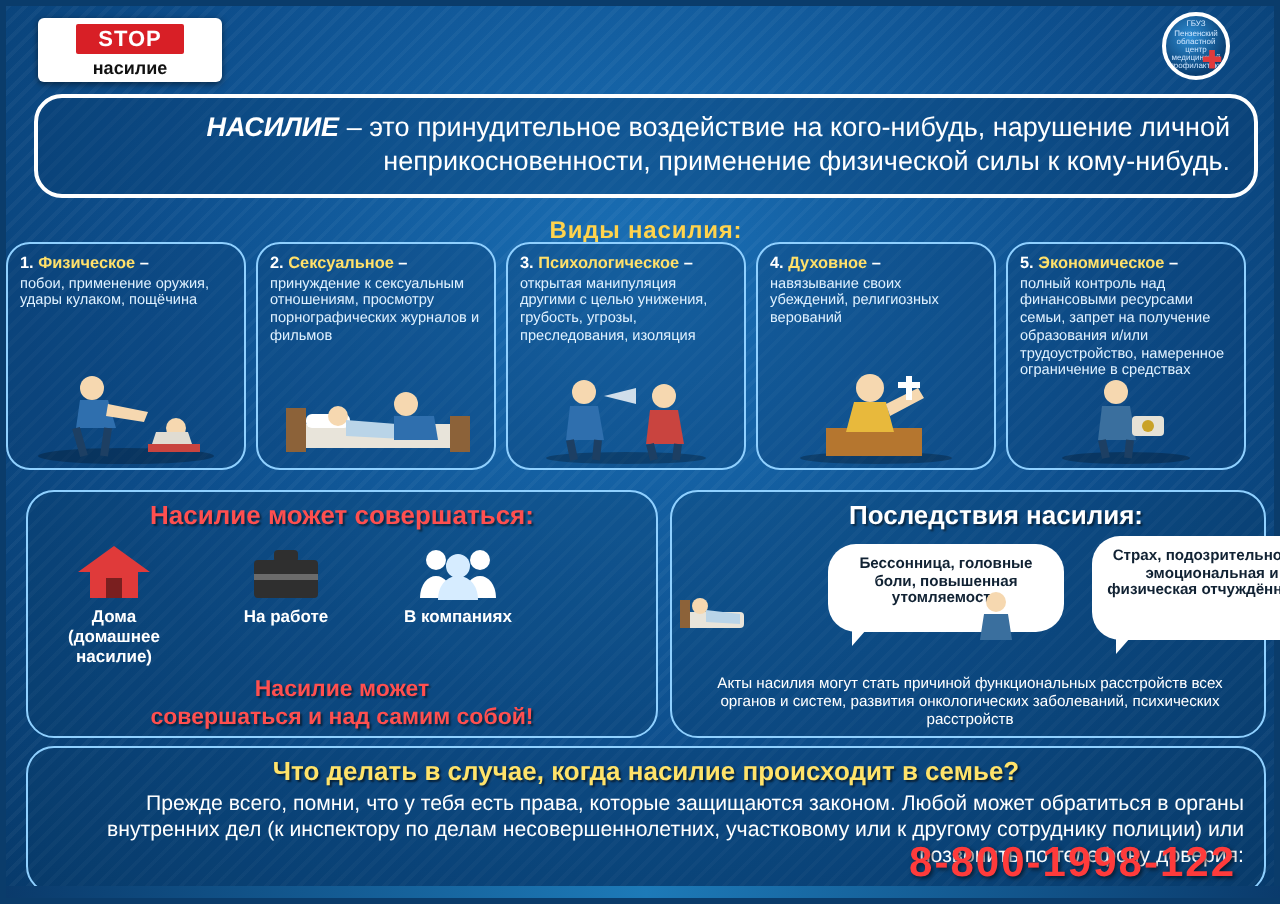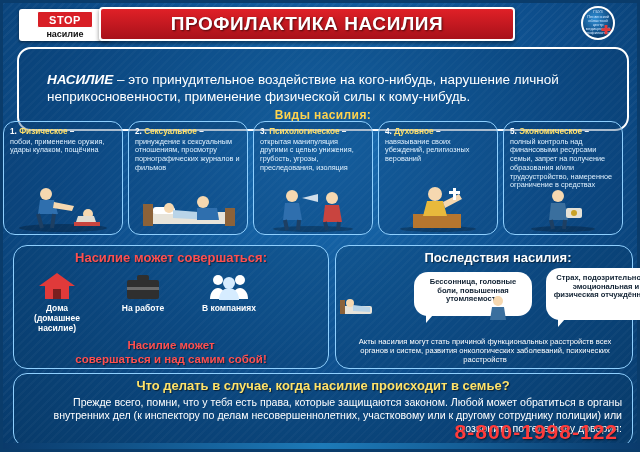--- a/index.html
+++ b/index.html
@@ -66,21 +66,21 @@
     position:absolute;right:14px;bottom:4px;color:#e23b3b;font-size:12px;font-weight:bold;
   }
 
   
   .definition{
     position:absolute;left:14px;top:44px;width:612px;
     border:2px solid #ffffff;border-radius:14px;
     background:rgba(10,60,110,.35);
     padding:7px 12px;box-sizing:border-box;
   }
-  .definition p{margin:16px;color:#fff;font-size:13.5px;line-height:1.25;text-align:left;}
+  .definition p{margin:0;color:#fff;font-size:13.5px;line-height:1.25;text-align:right;}
   .definition b{color:#ffffff;font-style:italic;font-weight:bold;}
 
   
   .subtitle{
     position:absolute;top:105px;left:0;width:640px;text-align:center;
     color:#ffd34d;font-size:12px;font-weight:bold;letter-spacing:.4px;
   }
 
   
   .types{
@@ -156,23 +156,20 @@
 </style>
 </head>
 <body>
 
 <div class="poster">
 
   <div class="header">
     <div class="stop-sign">
       <div class="stop-oct">STOP</div>
       <div class="stop-word">насилие</div>
-    </div>
-    <div class="title-bar">
-      <span>ПРОФИЛАКТИКА НАСИЛИЯ</span>
     </div>
     <div class="logo">
       <div class="logo-circle">ГБУЗ Пензенский областной центр медицинской профилактики</div>
       <div class="logo-cross">✚</div>
     </div>
   </div>
 
   <div class="definition">
     <p>
       <b>НАСИЛИЕ</b><span> – это принудительное воздействие на кого-нибудь, нарушение личной неприкосновенности, применение физической силы к кому-нибудь.</span>

